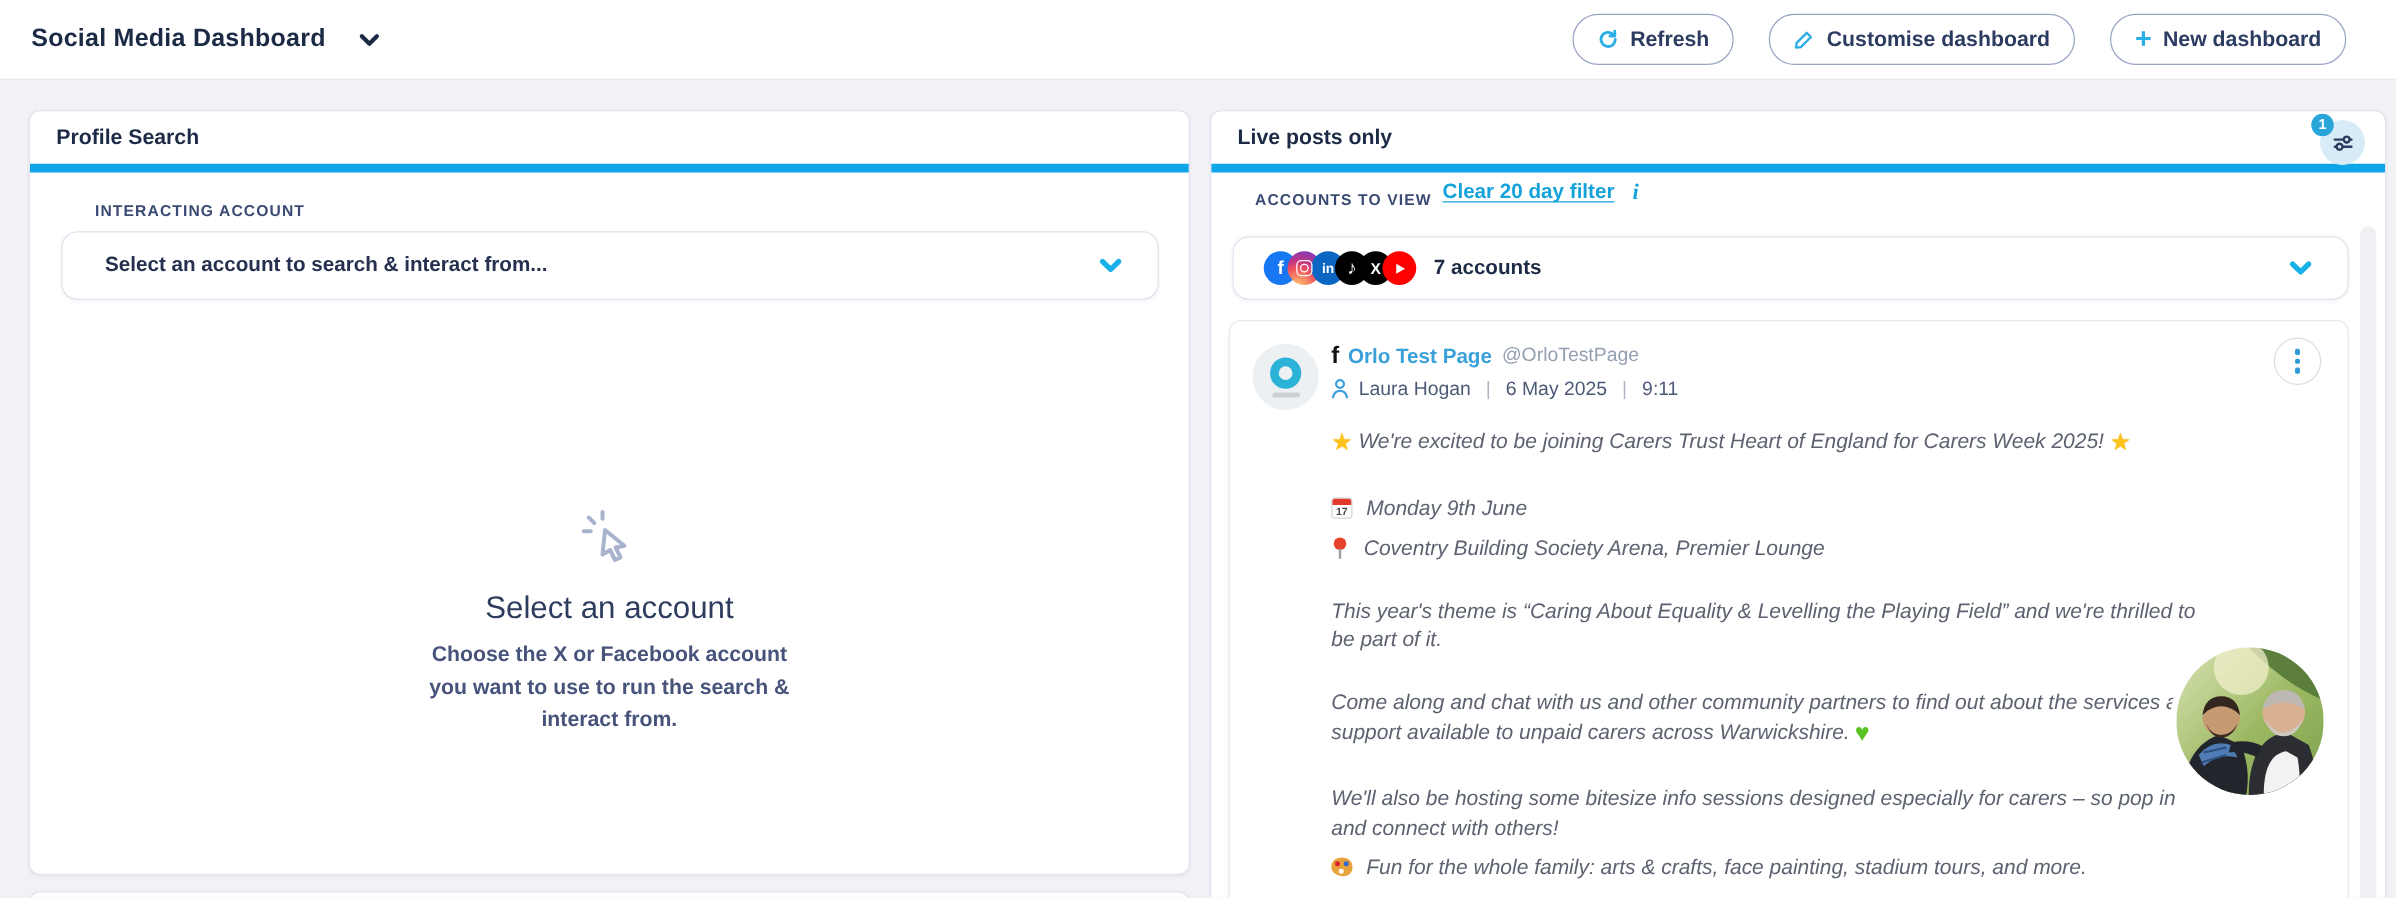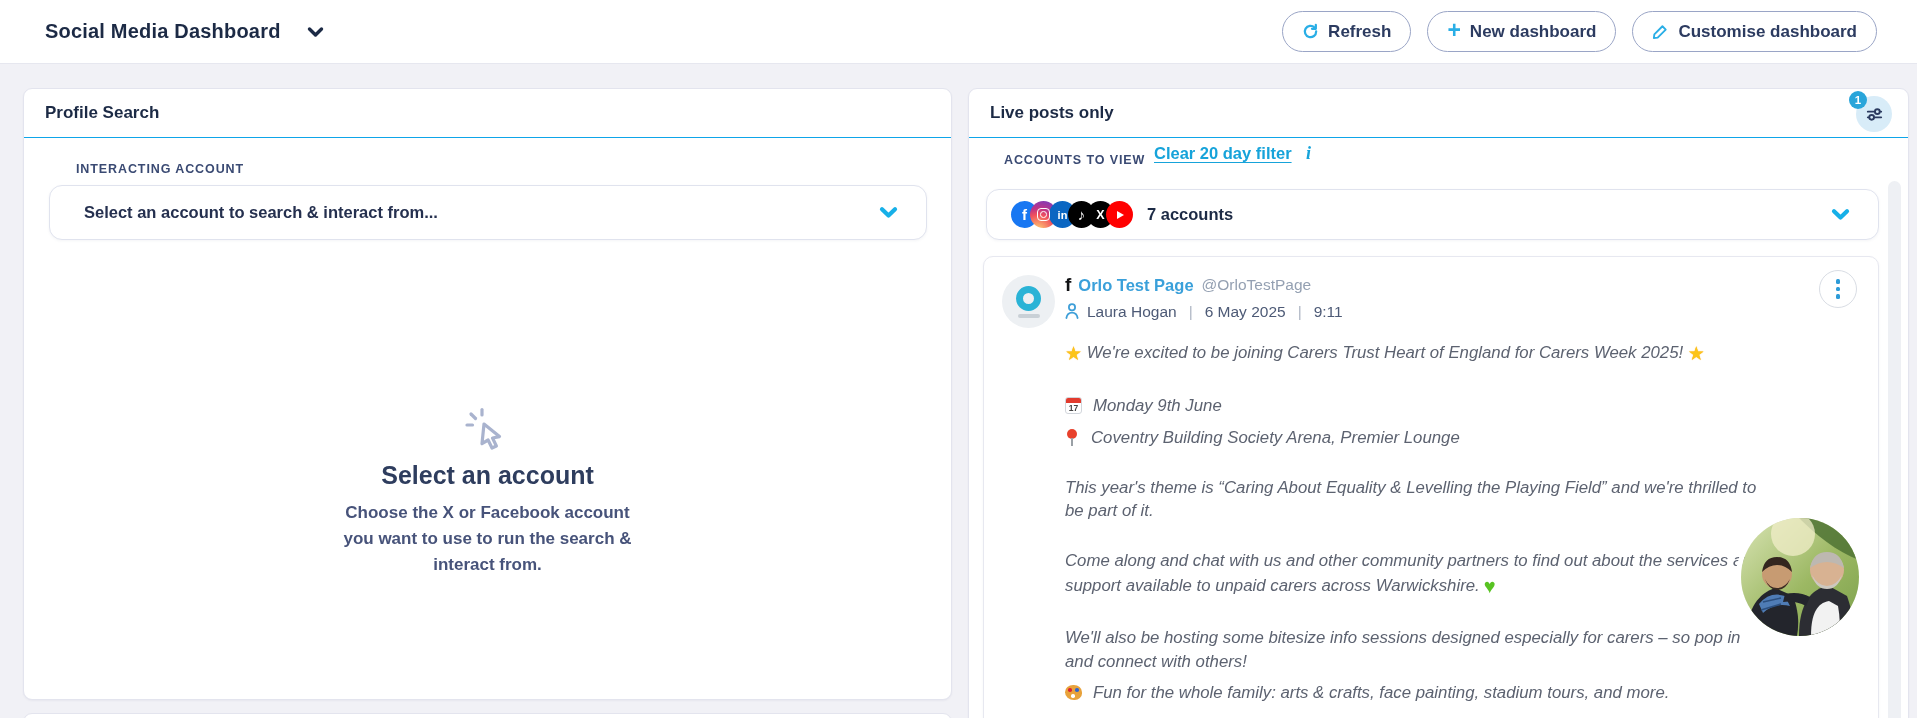--- a/index.html
+++ b/index.html
@@ -3,45 +3,45 @@
 <meta charset="utf-8">
 <style>
   * { margin:0; padding:0; box-sizing:border-box; }
   html,body { width:1917px; height:718px; }
   body { font-family:"Liberation Sans", sans-serif; background:#f1f1f6; overflow:hidden; }
   .stage { position:relative; width:1917px; height:718px; }
 
   
   .topbar { position:absolute; left:0; top:0; width:1917px; height:64px; background:#fff;
             border-bottom:1px solid #e6e7ef; display:flex; align-items:center; z-index:5; }
-  .page-title { margin-left:45px; font-size:20px; font-weight:bold; color:#1c2a45; letter-spacing:.2px; }
+  .page-title { margin-left:25px; font-size:20px; font-weight:bold; color:#1c2a45; letter-spacing:.2px; }
   .title-caret { margin-left:26px; display:flex; align-items:center; cursor:pointer; }
-  .topbar-actions { margin-left:auto; margin-right:40px; display:flex; gap:16px; }
+  .topbar-actions { margin-left:auto; margin-right:40px; display:flex; gap:28px; }
   .btn { height:41px; border:1px solid #9aa5c6; border-radius:21px; background:#fff; display:flex;
          align-items:center; gap:9px; padding:0 19px; font-size:17px; font-weight:bold; color:#2c3b60; cursor:pointer; }
   .btn .plus { color:#29aee6; font-size:23px; font-weight:bold; line-height:1; margin-top:-2px; }
   .btn .plus::before { content:"+"; }
 
   
   .panel { position:absolute; background:#fff; border:1px solid #e3e4ee; border-radius:9px;
            box-shadow:0 1px 2px rgba(30,40,90,.05); }
   .panel-head { height:49px; display:flex; align-items:center; padding:0 21px;
-                border-bottom:1px solid #0ea5e9; font-size:17px; font-weight:bold; color:#1c2a45; }
+                border-bottom:7px solid #0ea5e9; font-size:17px; font-weight:bold; color:#1c2a45; }
 
   
   .profile-panel { left:23px; top:88px; width:929px; height:612px; }
   .ia-label { position:absolute; left:52px; top:73px; font-size:12.5px; font-weight:bold;
               letter-spacing:.9px; color:#3a4a73; }
   .account-select { position:absolute; left:25px; top:96px; width:878px; height:55px;
                     border:1.5px solid #e0e3ee; border-radius:13px; background:#fff; display:flex;
                     align-items:center; padding:0 28px 0 34px; font-size:16.5px; font-weight:bold;
                     color:#25304f; cursor:pointer; box-shadow:0 1px 3px rgba(40,50,90,.05);gap:24px; }
   .chev { margin-left:auto; display:flex; }
   .empty { position:absolute; left:0; right:0; top:318px; text-align:center; }
-  .empty-heading { margin-top:0; font-size:25px; font-weight:bold; color:#2e3d5e; }
+  .empty-heading { margin-top:10px; font-size:25px; font-weight:normal; color:#2e3d5e; }
   .empty-desc { margin:10px auto 0; width:305px; font-size:17px; font-weight:bold;
                 color:#47537a; line-height:1.52; }
 
   .next-card { left:23px; top:713px; width:929px; height:30px; }
 
   
   .live-panel { left:968px; top:88px; width:941px; height:700px; overflow:hidden; }
   .filter-chip { position:absolute; right:16px; top:7px; width:36px; height:36px; border-radius:50%;
                  background:#d8ecf8; display:flex; align-items:center; justify-content:center; cursor:pointer; }
   .filter-badge { position:absolute; top:-5px; left:-7px; width:18px; height:18px; border-radius:50%;
@@ -147,30 +147,30 @@
       <button class="btn">
         <span style="display:flex">
           <svg width="17" height="17" viewBox="0 0 24 24">
               <path d="M20 12a8 8 0 1 1-2.3-5.6" fill="none" stroke="#29aee6" stroke-width="3.2" stroke-linecap="round"></path>
               <path d="M19.5 2.8v5.4h-5.4" fill="none" stroke="#29aee6" stroke-width="3.2" stroke-linecap="round" stroke-linejoin="round"></path>
             </svg>
         </span>
         <span>Refresh</span>
       </button>
       <button class="btn">
-        <span class="plus"></span>
-        <span>New dashboard</span>
-      </button>
-      <button class="btn">
         <span style="display:flex">
           <svg width="17" height="17" viewBox="0 0 24 24">
               <path d="M14.7 4.6l4.7 4.7L8 20.7l-5.4.7.7-5.4L14.7 4.6z" fill="none" stroke="#29aee6" stroke-width="2.6" stroke-linejoin="round"></path>
             </svg>
         </span>
         <span>Customise dashboard</span>
+      </button>
+      <button class="btn">
+        <span class="plus"></span>
+        <span>New dashboard</span>
       </button>
     </div>
   </div>
 
   <div class="panel profile-panel">
     <div class="panel-head">Profile Search</div>
 
     <div class="ia-label">INTERACTING ACCOUNT</div>
 
     <div class="account-select">

